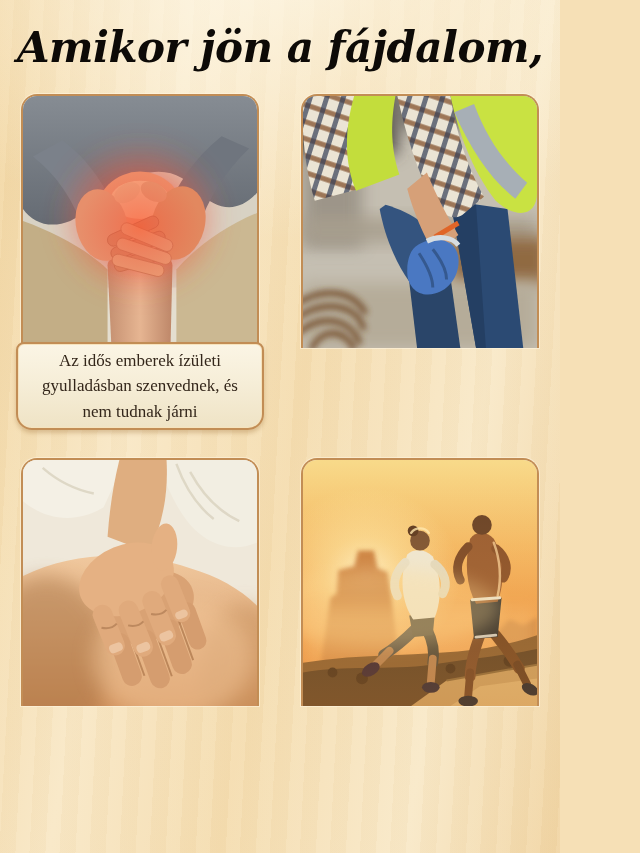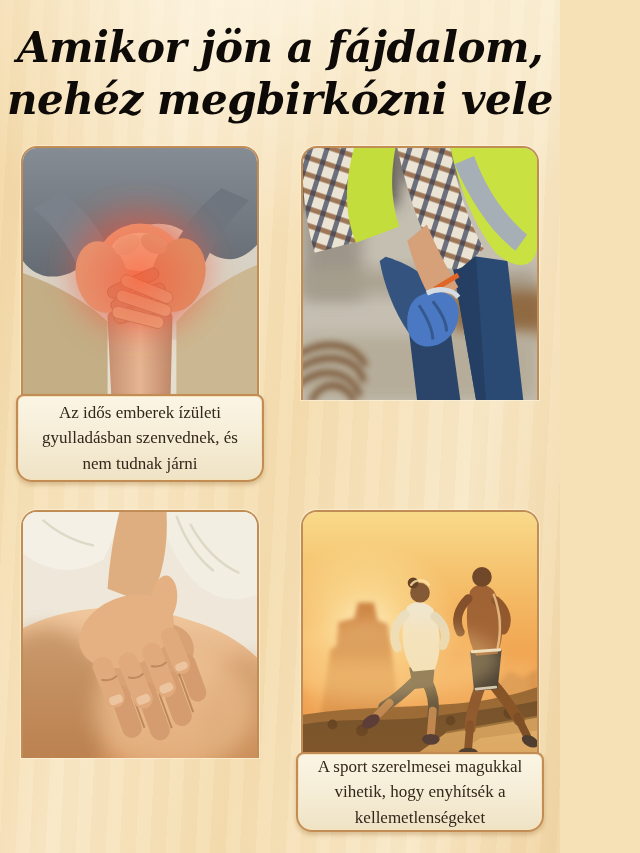--- a/index.html
+++ b/index.html
@@ -39,21 +39,21 @@
     box-shadow:inset 0 0 0 1px #f6e3bd, 0 3px 4px rgba(150,100,40,.3);
     font-family:"Liberation Serif",serif;font-size:17px;line-height:1.5;color:#33261a;
   }
   .row2 .caption{height:80px;}
 </style>
 </head>
 <body>
 
 <div class="page">
 
-  <h1 class="title"><span>Amikor jön a fájdalom,</span><br><span>nehéz megbirkózni vele</span></h1>
+  <h1 class="title"><span>Amikor jön a fájdalom,</span><br></h1>
 
   <div class="grid">
 
     <figure class="card row1">
       <div class="photo">
         <svg viewBox="0 0 238 250" preserveAspectRatio="none">
           <defs>
             <linearGradient id="swG" x1="0" y1="0" x2="0" y2="1">
               <stop offset="0" stop-color="#868c93"></stop>
                 <stop offset="1" stop-color="#656b73"></stop>
@@ -289,19 +289,16 @@
             <path d="M172 142 L200 140" stroke="#e8e2d2" stroke-width="3"></path>
             <path d="M168 88 C158 98 154 110 160 122" stroke="#7c4826" stroke-width="9"></path>
             <path d="M196 90 C206 98 210 110 204 120" stroke="#8a5028" stroke-width="9"></path>
             <path d="M194 84 C200 100 202 120 198 138" stroke="#ffd9a0" stroke-width="2.5" opacity=".7"></path>
             <circle cx="182" cy="66" r="10" fill="#6a4226" stroke="none"></circle>
           </g>
           <ellipse cx="80" cy="150" rx="120" ry="40" fill="#ffdf9a" opacity=".3" filter="url(#rb8)"></ellipse>
           <rect width="238" height="250" fill="url(#hazeG)"></rect>
         </svg>
       </div>
-      <figcaption class="caption">
-          <span>A sport szerelmesei magukkal vihetik, hogy enyhítsék a kellemetlenségeket</span>
-        </figcaption>
     </figure>
 
   </div>
 </div>
 
 </body></html>

